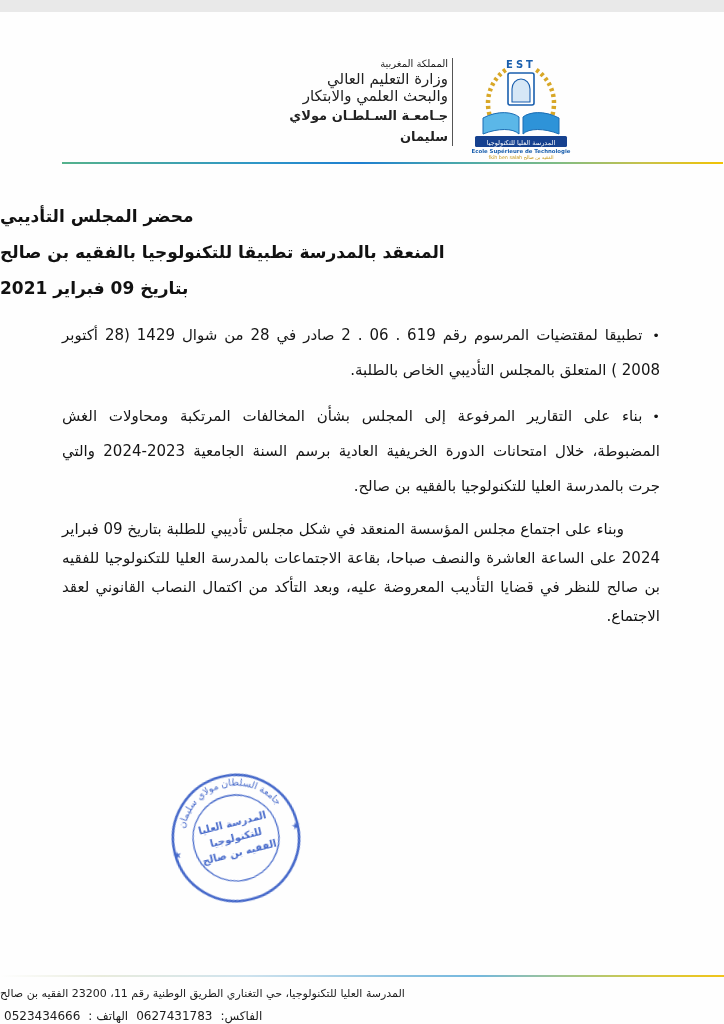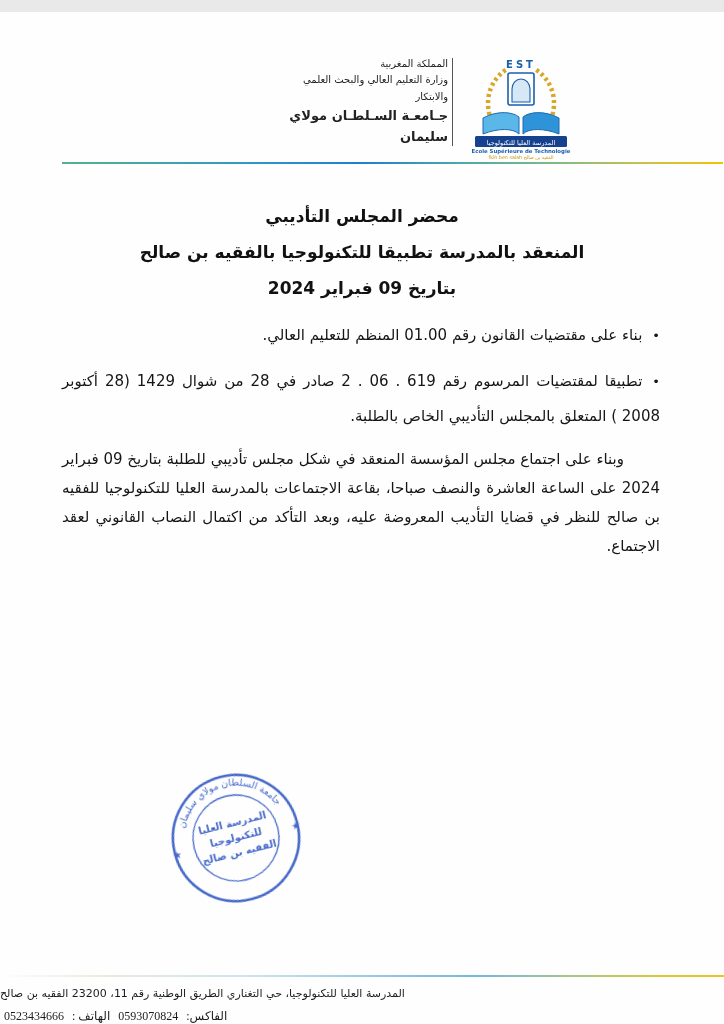--- a/index.html
+++ b/index.html
@@ -4,50 +4,50 @@
 <style>
   html,body{margin:0;padding:0;background:#e9e9e9;}
   .page{
     position:relative;width:724px;height:1024px;background:#fefefe;
     margin:12px auto;overflow:hidden;direction:rtl;
     font-family:"DejaVu Sans",sans-serif;color:#1c1c1c;
   }
   
   .hdr-text{position:absolute;top:44px;left:280px;width:168px;text-align:right;direction:rtl;color:#222;}
   .hdr-line1{font-size:10px;line-height:15px;}
-  .hdr-line2{font-size:10px;line-height:17px;text-align:right;}
+  .hdr-line2{font-size:15px;line-height:17px;text-align:right;}
   .hdr-line3{font-size:13px;line-height:21px;font-weight:bold;letter-spacing:.5px;}
   .hdr-line4{font-size:11.5px;line-height:20px;font-weight:bold;}
   .hdr-divider{position:absolute;top:46px;left:452px;width:1px;height:88px;background:#555;}
   .hdr-logo{position:absolute;top:44px;left:462px;width:118px;height:104px;}
   
   .rule-top{
     position:absolute;top:150px;left:62px;width:661px;height:2px;
     background:linear-gradient(90deg,#55b28c 0%,#2e96c8 30%,#1e7fd0 45%,#4aa8ab 60%,#7fbc85 75%,#c8c24a 88%,#f2c304 100%);
   }
   .rule-bottom{
     position:absolute;top:963px;left:0;width:724px;height:2px;
     background:linear-gradient(90deg,rgba(255,255,255,0) 0%,#e9ecdd 14%,#cfe3ee 34%,#8ec3e2 55%,#74b8de 66%,#aac780 80%,#d9c93e 90%,#f0c41a 100%);
   }
   
-  .title{position:absolute;top:186px;left:0;width:724px;text-align:center;font-weight:bold;font-size:17px;color:#111;}
+  .title{position:absolute;top:186px;left:0;width:724px;text-align:left;font-weight:bold;font-size:17px;color:#111;}
   .title div{line-height:36px;}
   
   .content{position:absolute;top:306px;right:64px;left:62px;direction:rtl;font-size:15px;color:#151515;}
   .bullet{text-align:justify;line-height:35px;margin-bottom:11px;}
   .bullet .dot{font-size:13px;margin-left:10px;}
   .para{text-align:justify;line-height:29px;margin-top:11px;text-indent:36px;}
   
   .stamp{position:absolute;left:150px;top:750px;width:172px;height:152px;
     transform:rotate(-14deg);opacity:.88;filter:blur(.3px);}
   
   .footer{position:absolute;top:971px;left:0;width:724px;text-align:left;direction:rtl;color:#1c1c1c;}
   .ftr-address{font-size:11px;line-height:22px;}
   .ftr-contacts{font-size:12px;line-height:23px;}
-  .ftr-contacts span{margin:0 4px;font-family:Liberation Serif, serif;}
+  .ftr-contacts span{margin:0 4px;}
 </style>
 </head>
 <body>
 
 <div class="page">
 
   <div class="hdr-text">
     <div class="hdr-line1">المملكة المغربية</div>
     <div class="hdr-line2">وزارة التعليم العالي والبحث العلمي والابتكار</div>
     <div class="hdr-line3">جـامعـة السـلطـان مولاي سليمان</div>
@@ -71,29 +71,29 @@
     <text x="59" y="88.5" font-size="6.5" fill="#ffffff" text-anchor="middle" font-family="DejaVu Sans, sans-serif">المدرسة العليا للتكنولوجيا</text>
     <text x="59" y="97" font-size="5.4" fill="#1a5fae" text-anchor="middle" font-weight="bold" font-family="DejaVu Sans, sans-serif">Ecole Supérieure de Technologie</text>
     <text x="59" y="103" font-size="4.8" fill="#c79a1c" text-anchor="middle" font-family="DejaVu Sans, sans-serif">الفقيه بن صالح fkih ben salah</text>
   </svg>
 
   <div class="rule-top"></div>
 
   <div class="title">
     <div>محضر المجلس التأديبي</div>
     <div>المنعقد بالمدرسة تطبيقا للتكنولوجيا بالفقيه بن صالح</div>
-    <div>بتاريخ 09 فبراير 2024</div>
+    <div>بتاريخ 09 فبراير 2021</div>
   </div>
 
   <div class="content">
     <div class="bullet">
-      <span class="dot">•</span><span>بناء على مقتضيات القانون رقم 01.00 المنظم للتعليم العالي.</span>
+      <span class="dot">•</span><span>تطبيقا لمقتضيات المرسوم رقم 619 . 06 . 2 صادر في 28 من شوال 1429 (28 أكتوبر 2008 ) المتعلق بالمجلس التأديبي الخاص بالطلبة.</span>
     </div>
     <div class="bullet">
-      <span class="dot">•</span><span>تطبيقا لمقتضيات المرسوم رقم 619 . 06 . 2 صادر في 28 من شوال 1429 (28 أكتوبر 2008 ) المتعلق بالمجلس التأديبي الخاص بالطلبة.</span>
+      <span class="dot">•</span><span>بناء على التقارير المرفوعة إلى المجلس بشأن المخالفات المرتكبة ومحاولات الغش المضبوطة، خلال امتحانات الدورة الخريفية العادية برسم السنة الجامعية 2023-2024 والتي جرت بالمدرسة العليا للتكنولوجيا بالفقيه بن صالح.</span>
     </div>
     <div class="para">وبناء على اجتماع مجلس المؤسسة المنعقد في شكل مجلس تأديبي للطلبة بتاريخ 09 فبراير 2024 على الساعة العاشرة والنصف صباحا، بقاعة الاجتماعات بالمدرسة العليا للتكنولوجيا للفقيه بن صالح للنظر في قضايا التأديب المعروضة عليه، وبعد التأكد من اكتمال النصاب القانوني لعقد الاجتماع.</div>
   </div>
 
   <svg class="stamp" viewBox="0 0 172 152" xmlns="http://www.w3.org/2000/svg">
     <defs>
       <path id="ringTop" d="M 37,93 A 52,52 0 1 1 135,93" fill="none"></path>
     </defs>
     <circle cx="86" cy="76" r="63" fill="none" stroke="#2d55c3" stroke-width="2.6"></circle>
     <circle cx="86" cy="76" r="43" fill="none" stroke="#2d55c3" stroke-width="1.3"></circle>
@@ -105,17 +105,17 @@
     <text x="86" y="64" font-size="10" font-weight="bold" fill="#2d55c3" text-anchor="middle" font-family="DejaVu Sans, sans-serif">المدرسة العليا</text>
     <text x="86" y="79" font-size="10" font-weight="bold" fill="#2d55c3" text-anchor="middle" font-family="DejaVu Sans, sans-serif">للتكنولوجيا</text>
     <text x="86" y="94" font-size="10" font-weight="bold" fill="#2d55c3" text-anchor="middle" font-family="DejaVu Sans, sans-serif">الفقيه بن صالح</text>
   </svg>
 
   <div class="rule-bottom"></div>
 
   <div class="footer">
     <div class="ftr-address">المدرسة العليا للتكنولوجيا، حي التغناري الطريق الوطنية رقم 11، 23200 الفقيه بن صالح</div>
     <div class="ftr-contacts">
-      <span>الفاكس:</span><span>0593070824</span><span>الهاتف :</span><span>0523434666</span>
+      <span>الفاكس:</span><span>0627431783</span><span>الهاتف :</span><span>0523434666</span>
     </div>
   </div>
 
 </div>
 
 </body></html>

